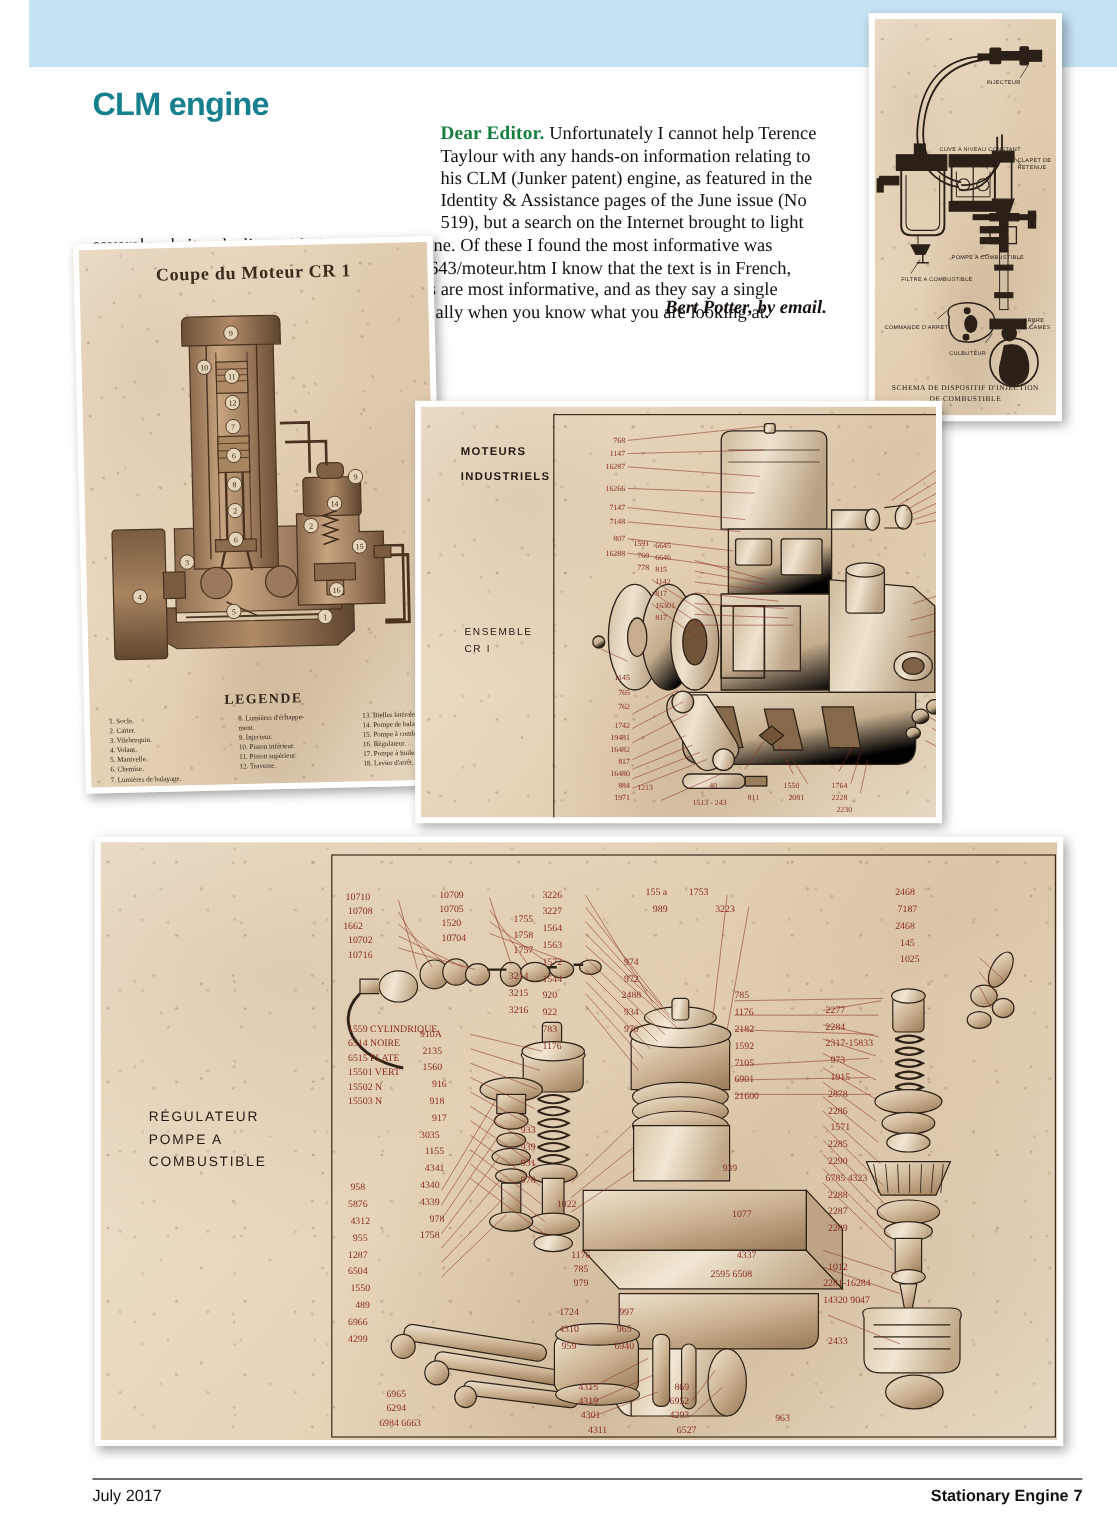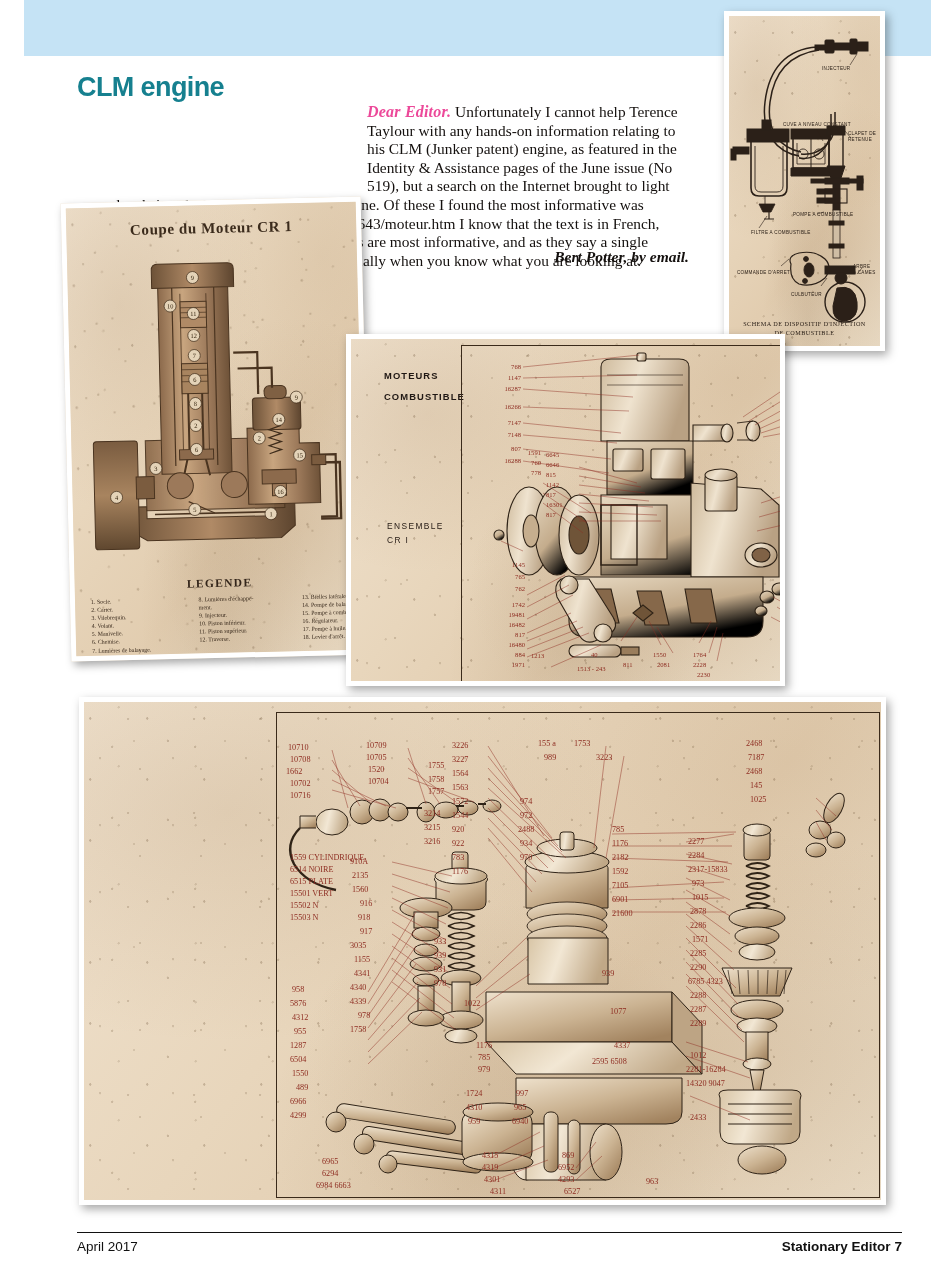--- a/index.html
+++ b/index.html
@@ -47,23 +47,22 @@
     position: absolute;
     left: 53px; top: 103px;
     width: 612px;
     font-size: 15.4px;
     line-height: 18.6px;
     color: #14100e;
     text-align: left;
   }
   .salutation {
     font-family: "Liberation Serif", serif;
-    font-style: italic;
     font-weight: bold;
-    color: #ec4899;
+    color: #15803d;
     font-size: 16px;
     letter-spacing: 0.2px;
   }
   
   .wrap-spacer {
     float: left;
     width: 290px;
     height: 78px;
     margin-top: 2px;
   }
@@ -517,21 +516,21 @@
       </ol>
     </div>
   </div>
 
   <div class="plate white-edge" id="ensemble-plate">
     <div class="paper-tex"></div>
     <div class="speckle"></div>
 
     <div class="ens-head">
       <div>MOTEURS</div>
-      <div>COMBUSTIBLE</div>
+      <div>INDUSTRIELS</div>
     </div>
     <div class="ens-sub">
       <span class="ctr">ENSEMBLE</span>
       <span class="ctr">CR I</span>
     </div>
 
     <div class="ens-frame"></div>
 
     <svg style="position:absolute;left:110px;top:6px" width="420" height="338" viewBox="0 0 420 338">
       <defs>
@@ -716,20 +715,25 @@
       </g>
     </svg>
   </div>
 
   <div class="plate white-edge" id="regulateur-plate">
     <div class="paper-tex"></div>
     <div class="speckle"></div>
 
     <div class="reg-frame"></div>
 
+    <div class="reg-head">
+      <div>RÉGULATEUR</div>
+      <div>POMPE  A</div>
+      <div>COMBUSTIBLE</div>
+    </div>
 
     <svg style="position:absolute;left:192px;top:10px" width="604" height="486" viewBox="0 0 604 486">
       <defs>
         <linearGradient id="rg" x1="0" y1="0" x2="1" y2="0.2">
           <stop offset="0%" stop-color="#d8c5a6"></stop>
           <stop offset="45%" stop-color="#f2e7d4"></stop>
           <stop offset="100%" stop-color="#c0a887"></stop>
         </linearGradient>
         <linearGradient id="rg2" x1="0" y1="0" x2="0.8" y2="1">
           <stop offset="0%" stop-color="#eee1cc"></stop>
@@ -1067,18 +1071,18 @@
         <text x="286" y="446">869</text>
         <text x="282" y="458">6952</text>
         <text x="282" y="470">4293</text>
         <text x="288" y="482">6527</text>
         <text x="370" y="472">963</text>
       </g>
     </svg>
   </div>
 
   <div class="footer-rule"></div>
-  <div class="footer-left">April 2017</div>
+  <div class="footer-left">July 2017</div>
   <div class="footer-right">
-    <span>Stationary Editor</span><span class="pg">7</span>
+    <span>Stationary Engine</span><span class="pg">7</span>
   </div>
 
 </div>
 
 </body></html>

